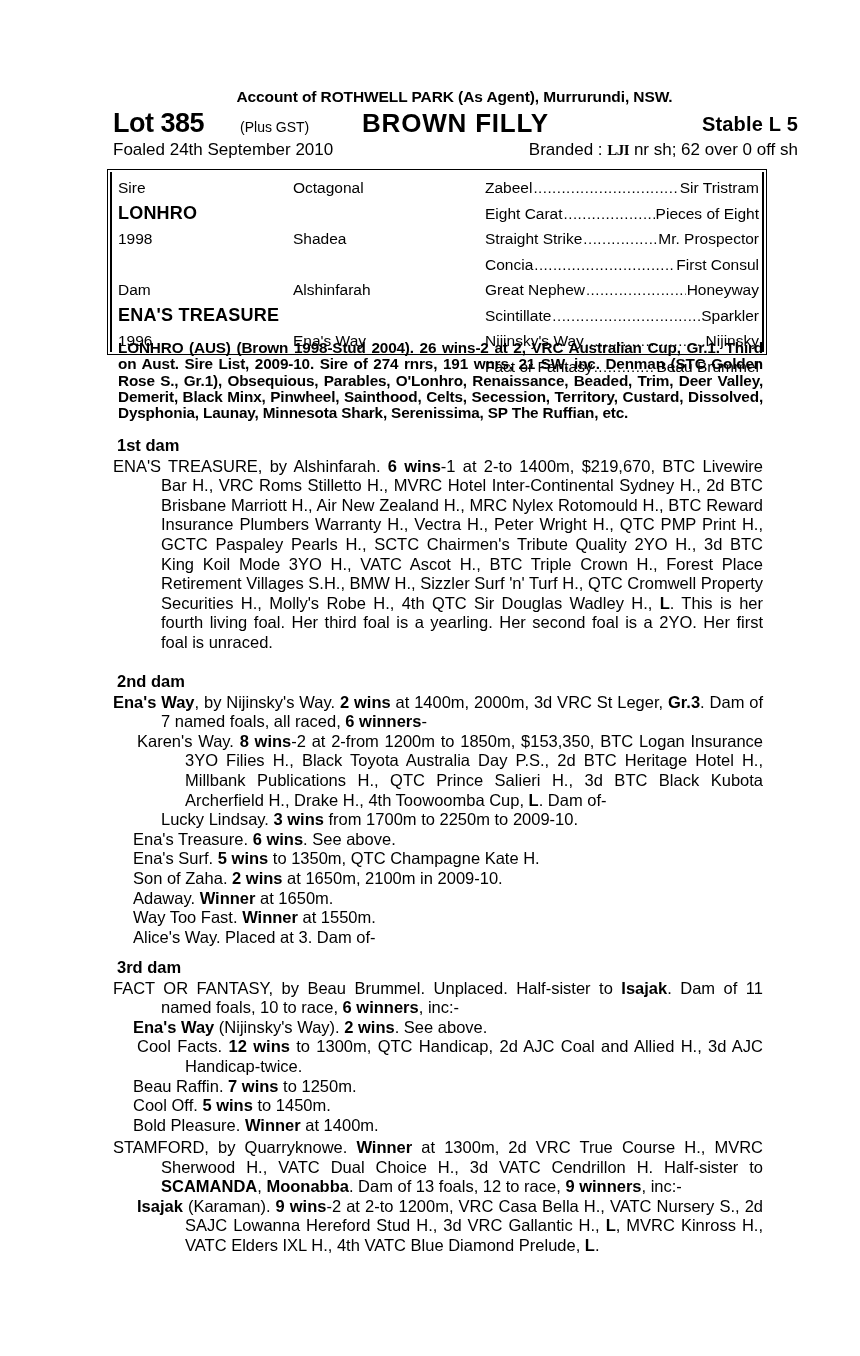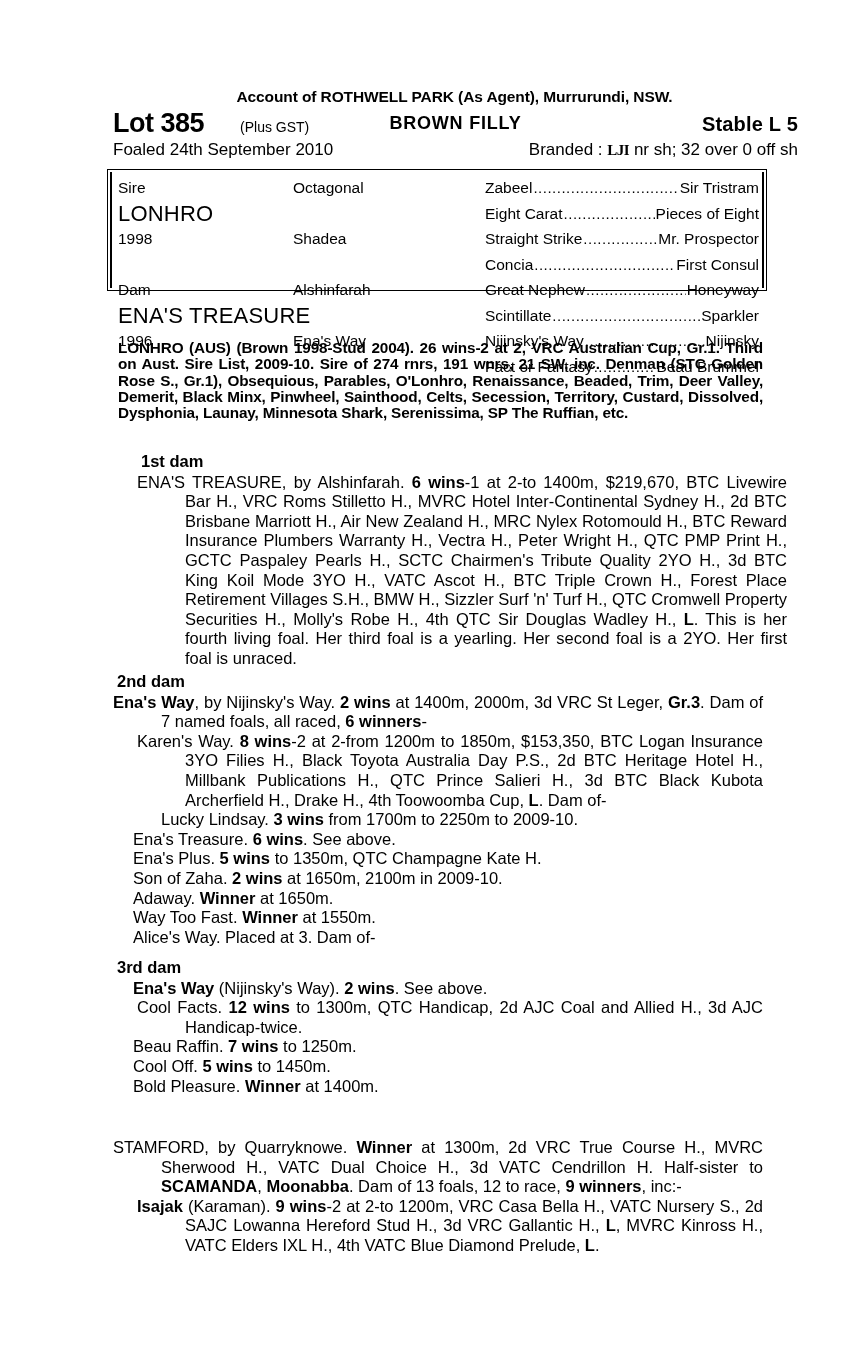--- a/index.html
+++ b/index.html
@@ -54,21 +54,21 @@
     font-size: 14px;
     font-weight: normal;
     letter-spacing: 0;
     margin-left: 36px;
   }
   .sex-colour {
     position: absolute;
     left: 0; right: 0;
     top: 0;
     text-align: center;
-    font-size: 18px;
+    font-size: 26px;
     font-weight: bold;
     letter-spacing: 0.8px;
     line-height: 30px;
   }
   .stable {
     position: absolute;
     right: 0;
     top: 0;
     font-size: 20px;
     font-weight: bold;
@@ -98,21 +98,21 @@
     font-size: 15px;
     letter-spacing: -0.5px;
   }
 
   
   .ped-table {
     position: absolute;
     left: 107px;
     top: 169px;
     width: 660px;
-    height: 122px;
+    height: 186px;
     border: 1px solid #000;
     box-sizing: border-box;
   }
   .ped-table::before {
     
     content: "";
     position: absolute;
     left: 2px;
     top: 2px;
     bottom: 2px;
@@ -143,22 +143,22 @@
     line-height: 25.5px;
   }
   .c1 {
     position: absolute;
     left: 3px;
     top: 0;
     width: 165px;
     white-space: nowrap;
   }
   .c1.bigname {
-    font-weight: normal;
-    font-size: 22px;
+    font-weight: bold;
+    font-size: 18px;
     letter-spacing: 0.2px;
   }
   .c2 {
     position: absolute;
     left: 178px;
     top: 0;
     width: 180px;
     white-space: nowrap;
   }
   .c3 {
@@ -231,21 +231,21 @@
   <div class="lot-row">
     <div class="lot-number">
       <span>Lot 385</span><span class="plus-gst">(Plus GST)</span>
     </div>
     <div class="sex-colour">BROWN FILLY</div>
     <div class="stable">Stable L 5</div>
   </div>
 
   <div class="foaled-row">
     <div class="foaled">Foaled 24th September 2010</div>
-    <div class="branded"><span>Branded : </span><span class="brand-mark">LJI</span><span> nr sh; 32 over 0 off sh</span></div>
+    <div class="branded"><span>Branded : </span><span class="brand-mark">LJI</span><span> nr sh; 62 over 0 off sh</span></div>
   </div>
 
   <div class="ped-table">
     <div class="ped-grid" id="ped-grid">
         <div class="ped-row">
           <div class="c1">Sire</div>
           <div class="c2">Octagonal</div>
           <div class="c3">
             <span class="g1">Zabeel</span>
             <span class="dots">................................................................................</span>
@@ -313,45 +313,46 @@
             <span class="g1">Fact or Fantasy</span>
             <span class="dots">................................................................................</span>
             <span class="g2">Beau Brummel</span>
           </div>
         </div>
       </div>
   </div>
 
   <div class="sire-summary">LONHRO (AUS) (Brown 1998-Stud 2004). 26 wins-2 at 2, VRC Australian Cup, Gr.1. Third on Aust. Sire List, 2009-10. Sire of 274 rnrs, 191 wnrs, 21 SW, inc. Denman (STC Golden Rose S., Gr.1), Obsequious, Parables, O'Lonhro, Renaissance, Beaded, Trim, Deer Valley, Demerit, Black Minx, Pinwheel, Sainthood, Celts, Secession, Territory, Custard, Dissolved, Dysphonia, Launay, Minnesota Shark, Serenissima, SP The Ruffian, etc.</div>
 
-  <div class="section" id="sec-1" style="top:452px;margin-left:24px;">
+  <div class="section" id="sec-1" style="top:436px;">
     <div class="sec-head">1st dam</div>
     <div class="sec-body">
         <div class="p lvl0"><span>ENA'S TREASURE, by Alshinfarah. </span><b>6 wins</b><span>-1 at 2-to 1400m, $219,670, BTC Livewire Bar H., VRC Roms Stilletto H., MVRC Hotel Inter-Continental Sydney H., 2d BTC Brisbane Marriott H., Air New Zealand H., MRC Nylex Rotomould H., BTC Reward Insurance Plumbers Warranty H., Vectra H., Peter Wright H., QTC PMP Print H., GCTC Paspaley Pearls H., SCTC Chairmen's Tribute Quality 2YO H., 3d BTC King Koil Mode 3YO H., VATC Ascot H., BTC Triple Crown H., Forest Place Retirement Villages S.H., BMW H., Sizzler Surf 'n' Turf H., QTC Cromwell Property Securities H., Molly's Robe H., 4th QTC Sir Douglas Wadley H., </span><b>L</b><span>. This is her fourth living foal. Her third foal is a yearling. Her second foal is a 2YO. Her first foal is unraced.</span></div>
       </div>
   </div>
 
   <div class="section" id="sec-2" style="top:672px;">
     <div class="sec-head">2nd dam</div>
     <div class="sec-body">
         <div class="p lvl0"><b>Ena's Way</b><span>, by Nijinsky's Way. </span><b>2 wins</b><span> at 1400m, 2000m, 3d VRC St Leger, </span><b>Gr.3</b><span>. Dam of 7 named foals, all raced, </span><b>6 winners</b><span>-</span></div>
         <div class="p lvl2"><span>Karen's Way. </span><b>8 wins</b><span>-2 at 2-from 1200m to 1850m, $153,350, BTC Logan Insurance 3YO Filies H., Black Toyota Australia Day P.S., 2d BTC Heritage Hotel H., Millbank Publications H., QTC Prince Salieri H., 3d BTC Black Kubota Archerfield H., Drake H., 4th Toowoomba Cup, </span><b>L</b><span>. Dam of-</span></div>
         <div class="p lvl3"><span>Lucky Lindsay. </span><b>3 wins</b><span> from 1700m to 2250m to 2009-10.</span></div>
         <div class="p lvl1"><span>Ena's Treasure. </span><b>6 wins</b><span>. See above.</span></div>
-        <div class="p lvl1"><span>Ena's Plus. </span><b>5 wins</b><span> to 1350m, QTC Champagne Kate H.</span></div>
+        <div class="p lvl1"><span>Ena's Surf. </span><b>5 wins</b><span> to 1350m, QTC Champagne Kate H.</span></div>
         <div class="p lvl1"><span>Son of Zaha. </span><b>2 wins</b><span> at 1650m, 2100m in 2009-10.</span></div>
         <div class="p lvl1"><span>Adaway. </span><b>Winner</b><span> at 1650m.</span></div>
         <div class="p lvl1"><span>Way Too Fast. </span><b>Winner</b><span> at 1550m.</span></div>
         <div class="p lvl1"><span>Alice's Way. Placed at 3. Dam of-</span></div>
       </div>
   </div>
 
   <div class="section" id="sec-3" style="top:958px;">
     <div class="sec-head">3rd dam</div>
     <div class="sec-body">
+        <div class="p lvl0"><span>FACT OR FANTASY, by Beau Brummel. Unplaced. Half-sister to </span><b>Isajak</b><span>. Dam of 11 named foals, 10 to race, </span><b>6 winners</b><span>, inc:-</span></div>
         <div class="p lvl1"><b>Ena's Way</b><span> (Nijinsky's Way). </span><b>2 wins</b><span>. See above.</span></div>
         <div class="p lvl2"><span>Cool Facts. </span><b>12 wins</b><span> to 1300m, QTC Handicap, 2d AJC Coal and Allied H., 3d AJC Handicap-twice.</span></div>
         <div class="p lvl1"><span>Beau Raffin. </span><b>7 wins</b><span> to 1250m.</span></div>
         <div class="p lvl1"><span>Cool Off. </span><b>5 wins</b><span> to 1450m.</span></div>
         <div class="p lvl1"><span>Bold Pleasure. </span><b>Winner</b><span> at 1400m.</span></div>
       </div>
   </div>
 
   <div class="section" id="sec-4" style="top:1138px;">
     <div class="sec-body">

